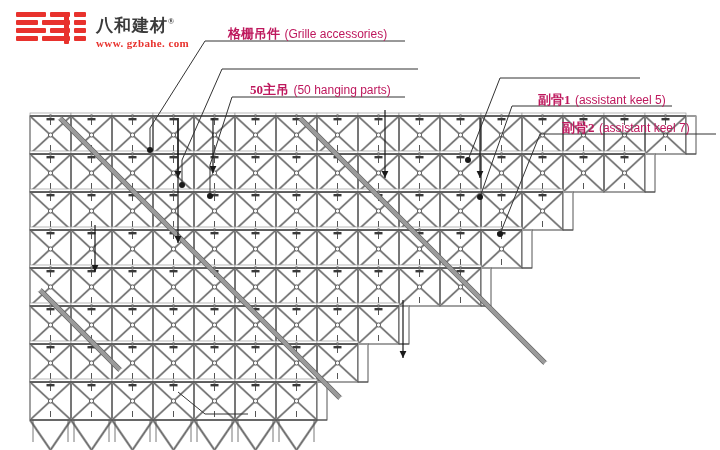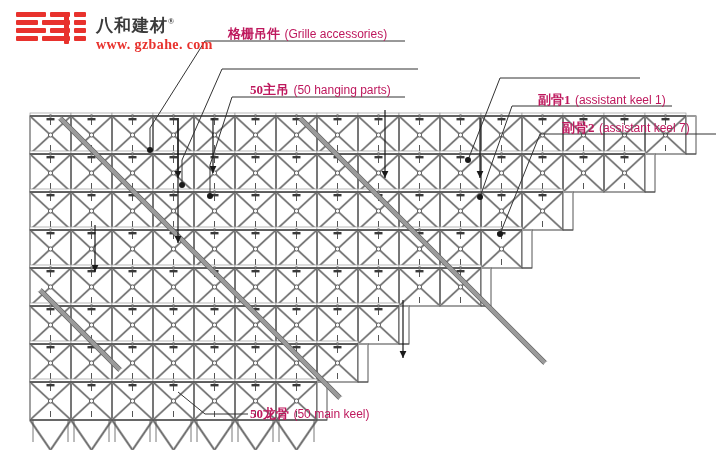--- a/index.html
+++ b/index.html
@@ -17,21 +17,21 @@
   .logo-mark i{position:absolute;background:#e8322d;display:block;height:5px;border-radius:1px;}
   .logo-text{margin-left:6px;position:relative;}
   .logo-cn{
     font-family:"Liberation Serif","DejaVu Serif",serif;
     font-size:17px;font-weight:700;color:#3b3b3b;letter-spacing:1px;
     line-height:19px;white-space:nowrap;
   }
   .logo-reg{font-size:8px;vertical-align:super;color:#3b3b3b;}
   .logo-url{
     font-family:"Liberation Serif","DejaVu Serif",serif;
-    font-size:14px;font-weight:700;color:#e8322d;letter-spacing:.4px;
+    font-size:11px;font-weight:700;color:#e8322d;letter-spacing:.4px;
     margin-top:2px;white-space:nowrap;
   }
 
   
   .lbl{position:absolute;white-space:nowrap;color:#be185d;}
   .lbl .cn{
     font-family:"Liberation Serif","DejaVu Serif",serif;
     font-size:13px;font-weight:700;
   }
   .lbl .en{
@@ -1217,26 +1217,22 @@
 
 
   <div class="lbl" id="l-hang">
     <span class="cn">50主吊</span>
     <span class="en">(50 hanging parts)</span>
   </div>
 
 
   <div class="lbl" id="l-k1">
     <span class="cn">副骨1</span>
-    <span class="en">(assistant keel 1)</span>
+    <span class="en">(assistant keel 5)</span>
   </div>
 
   <div class="lbl" id="l-k2">
     <span class="cn">副骨2</span>
     <span class="en">(assistant keel 7)</span>
   </div>
 
-  <div class="lbl" id="l-bottom">
-    <span class="cn">50龙骨</span>
-    <span class="en">(50 main keel)</span>
-  </div>
 
 </div>
 
 </body></html>

